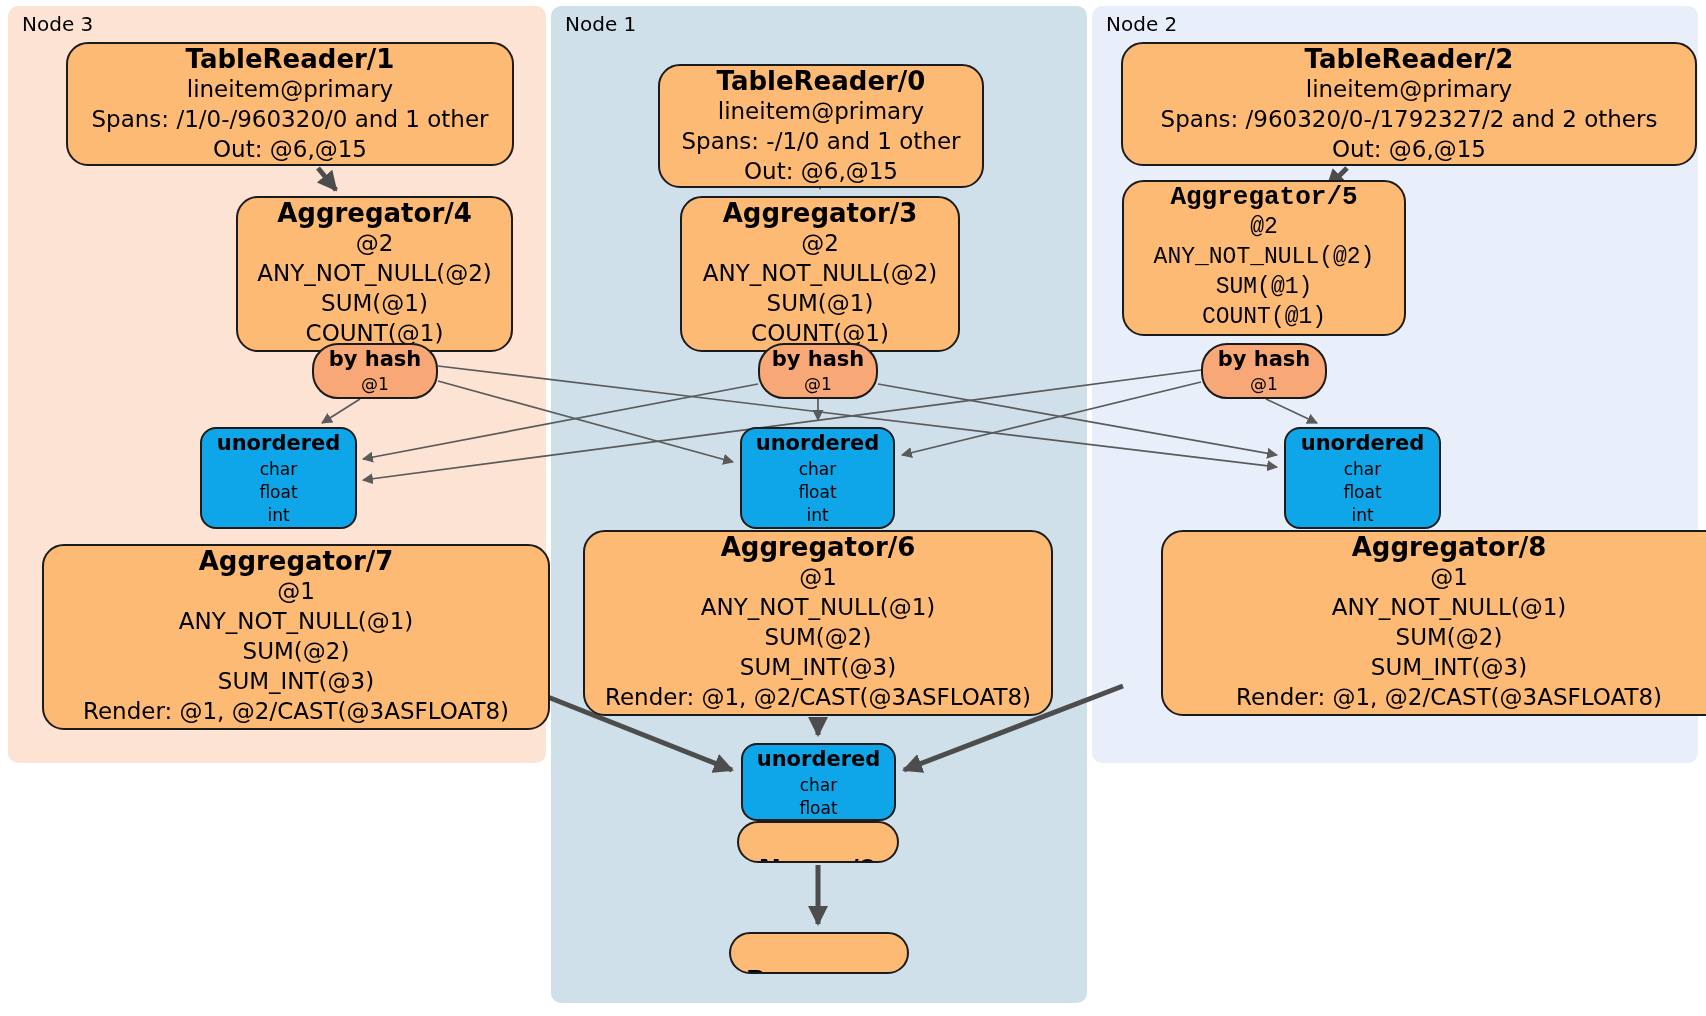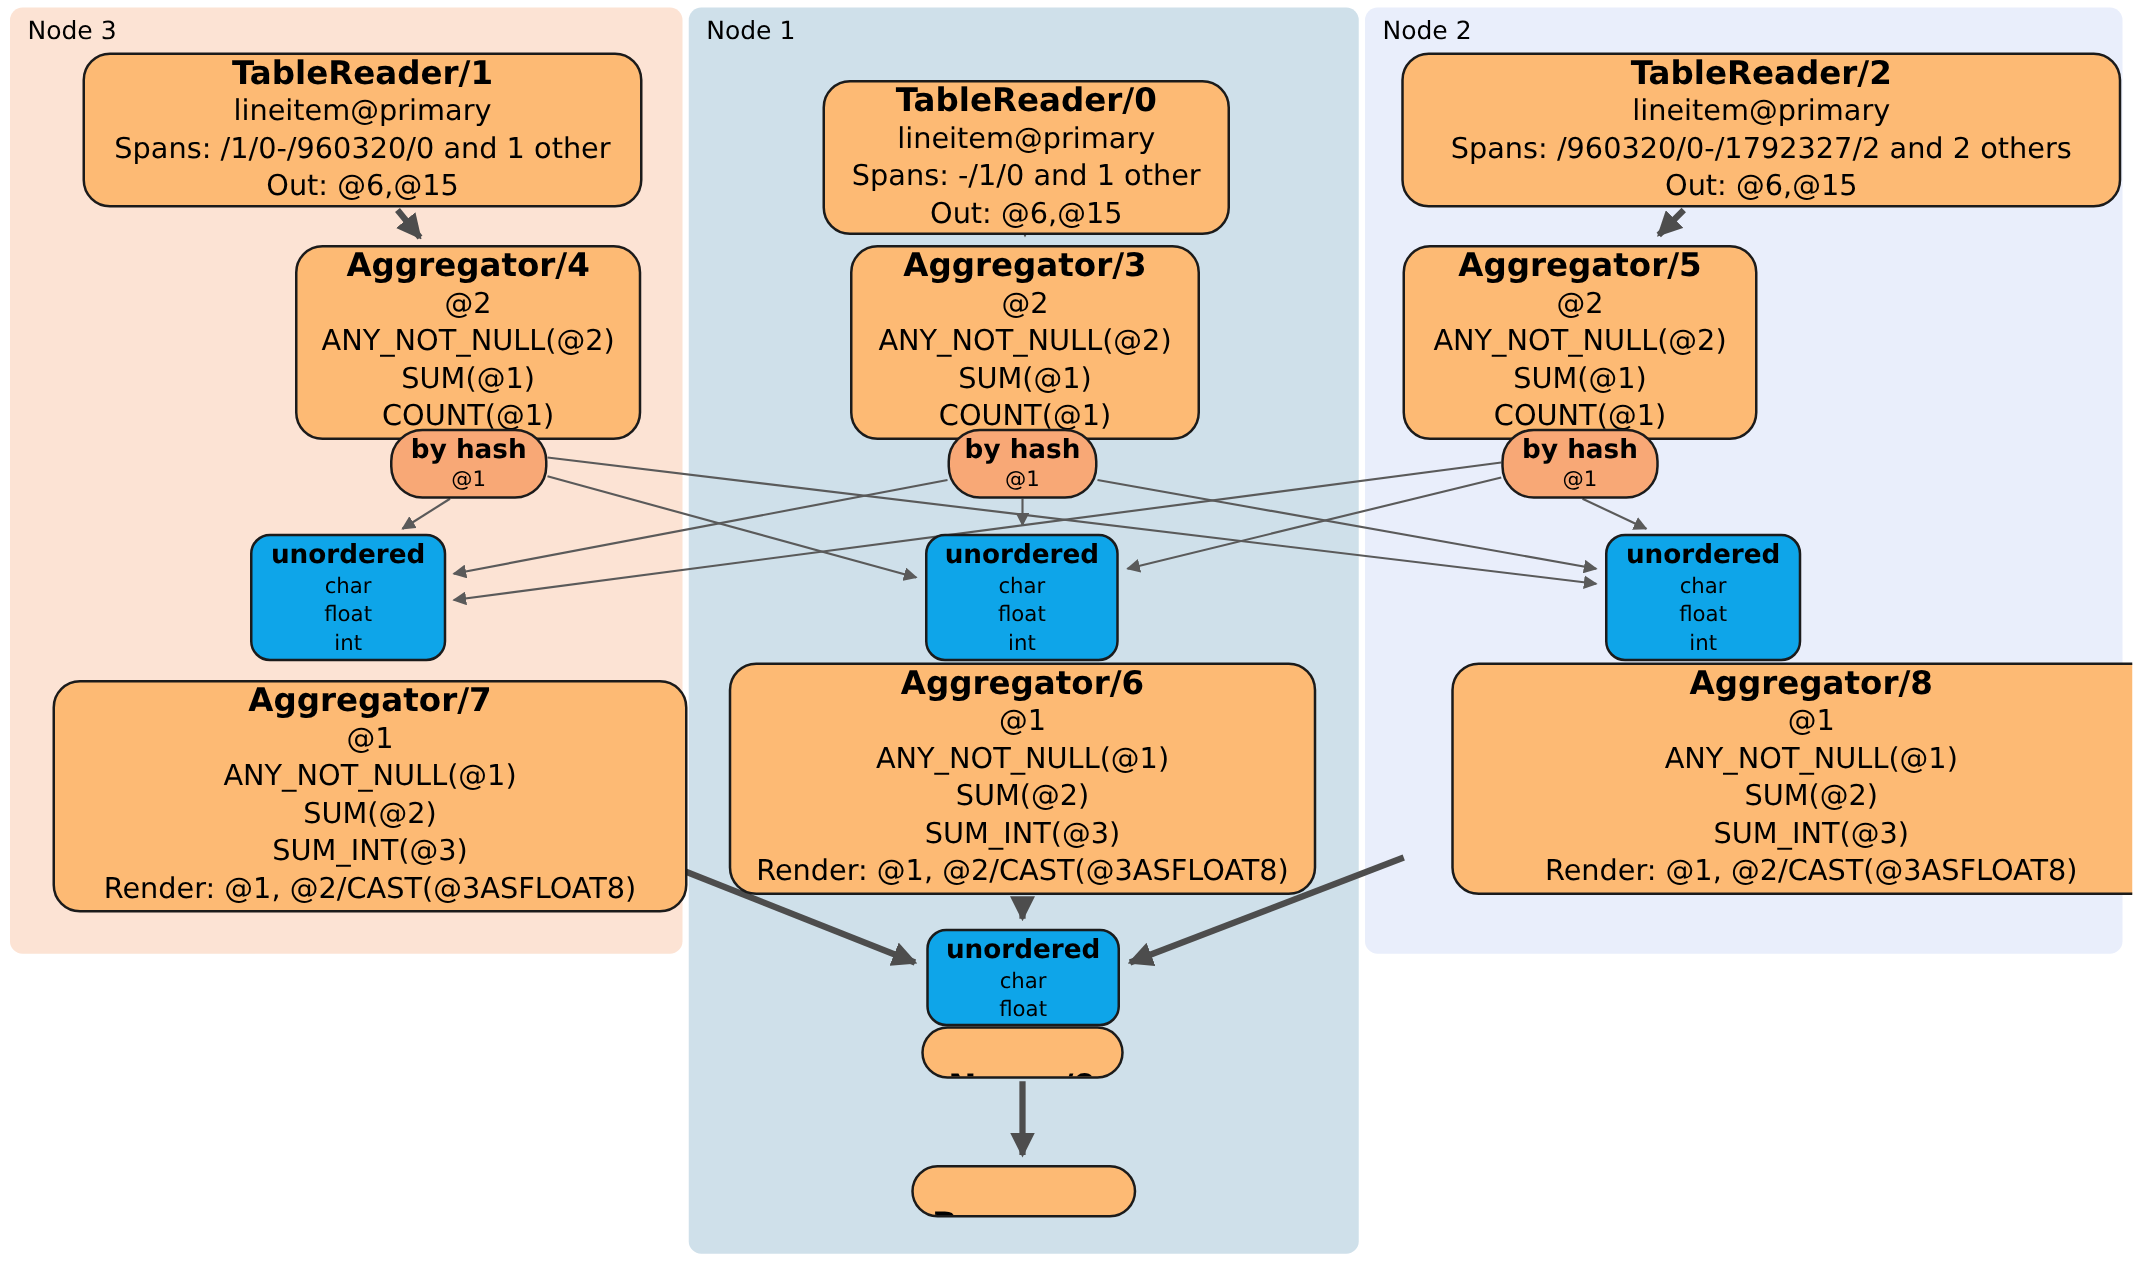--- a/index.html
+++ b/index.html
@@ -145,21 +145,21 @@
   <div class="box mini" style="left:729px;top:932px;width:180px;height:42px;">
     <div class="title">Response</div>
   </div>
 
   <div class="box" style="left:1121px;top:42px;width:576px;height:124px;">
     <div class="title">TableReader/2</div>
     <div class="bl">lineitem@primary</div>
     <div class="bl">Spans: /960320/0-/1792327/2 and 2 others</div>
     <div class="bl">Out: @6,@15</div>
   </div>
-  <div class="box" style="left:1122px;top:196px;width:284px;height:156px;">
+  <div class="box" style="left:1122px;top:180px;width:284px;height:156px;font-family:Liberation Mono, monospace;">
     <div class="title">Aggregator/5</div>
     <div class="bl">@2</div>
     <div class="bl">ANY_NOT_NULL(@2)</div>
     <div class="bl">SUM(@1)</div>
     <div class="bl">COUNT(@1)</div>
   </div>
   <div class="box router" style="left:1201px;top:343px;width:126px;height:56px;">
     <div class="rt">by hash</div>
     <div class="rk">@1</div>
   </div>

